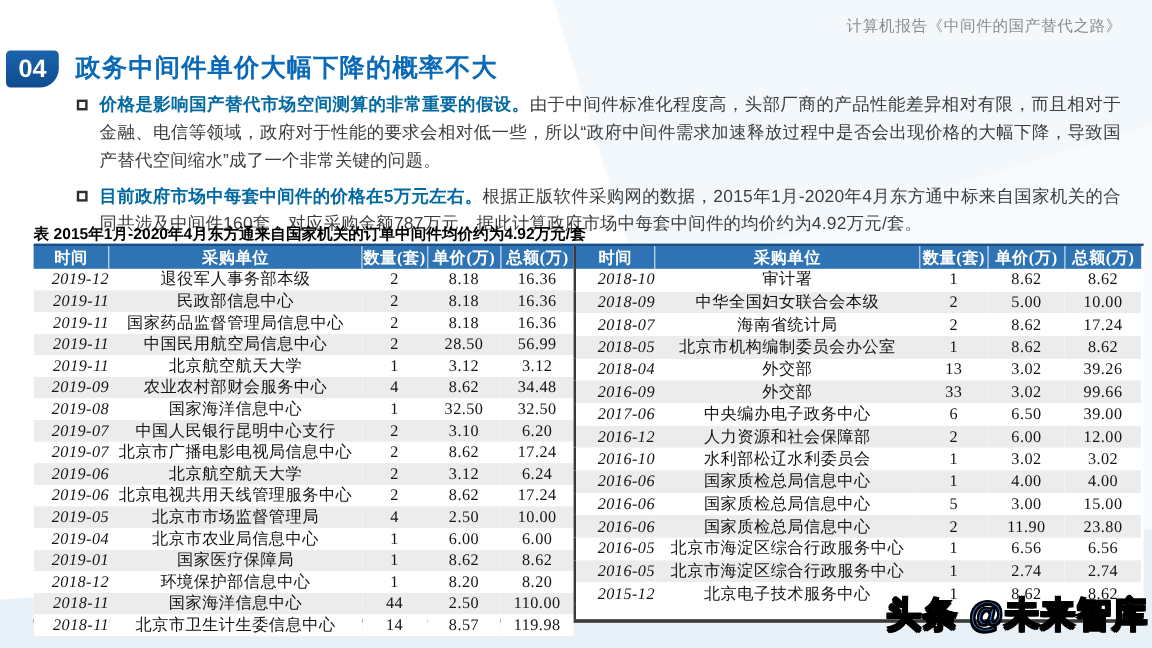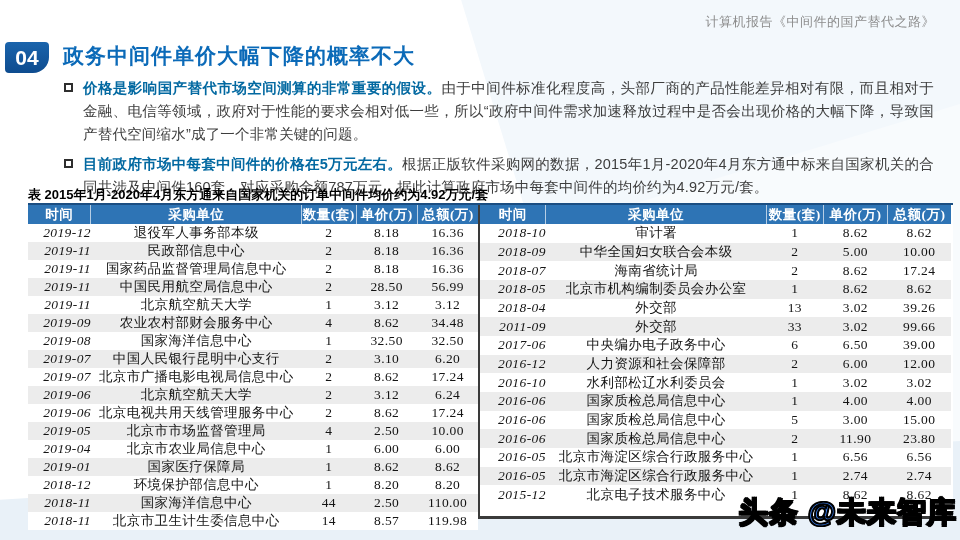--- a/index.html
+++ b/index.html
@@ -270,21 +270,21 @@
               <td class="c4">8.62</td>
             </tr>
             <tr>
               <td class="c0">2018-04</td>
               <td class="c1">外交部</td>
               <td class="c2">13</td>
               <td class="c3">3.02</td>
               <td class="c4">39.26</td>
             </tr>
             <tr>
-              <td class="c0">2011-09</td>
+              <td class="c0">2016-09</td>
               <td class="c1">外交部</td>
               <td class="c2">33</td>
               <td class="c3">3.02</td>
               <td class="c4">99.66</td>
             </tr>
             <tr>
               <td class="c0">2017-06</td>
               <td class="c1">中央编办电子政务中心</td>
               <td class="c2">6</td>
               <td class="c3">6.50</td>

